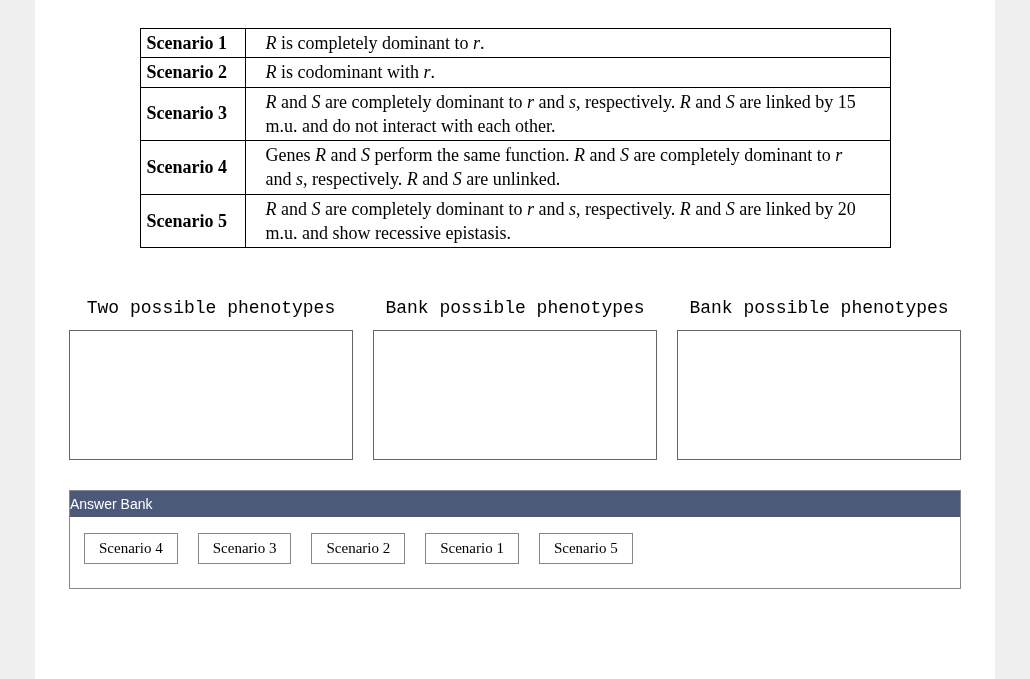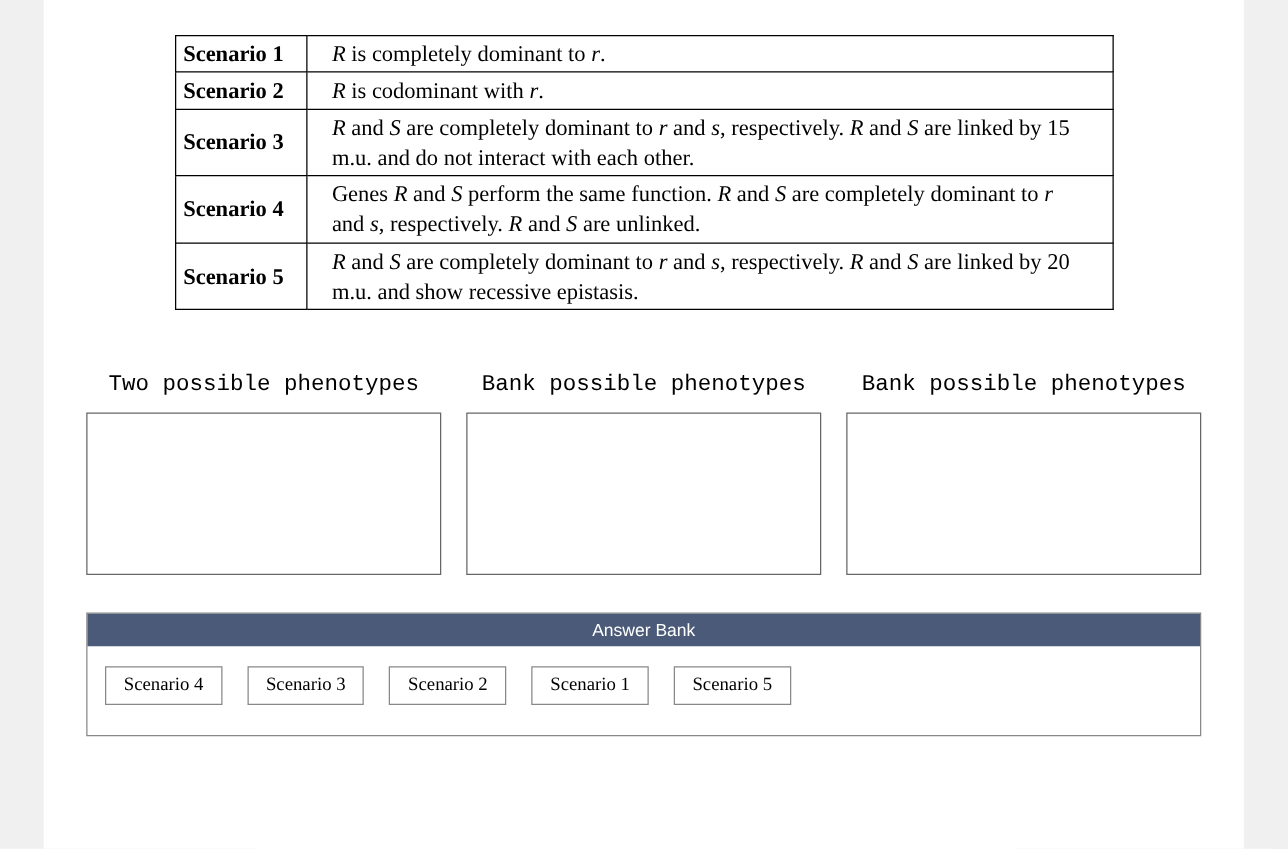--- a/index.html
+++ b/index.html
@@ -69,21 +69,20 @@
     height: 130px;
     background: #fff;
   }
   .answer-bank {
     border: 1px solid #888;
     margin: 0 10px;
   }
   .answer-bank-header {
     background: #4a5a78;
     color: #fff;
-    text-align: center;
     padding: 5px 0;
     font-family: Arial, Helvetica, sans-serif;
     font-size: 14px;
   }
   .answer-bank-body {
     padding: 16px 14px 24px 14px;
     display: flex;
     gap: 20px;
   }
   .answer-chip {

